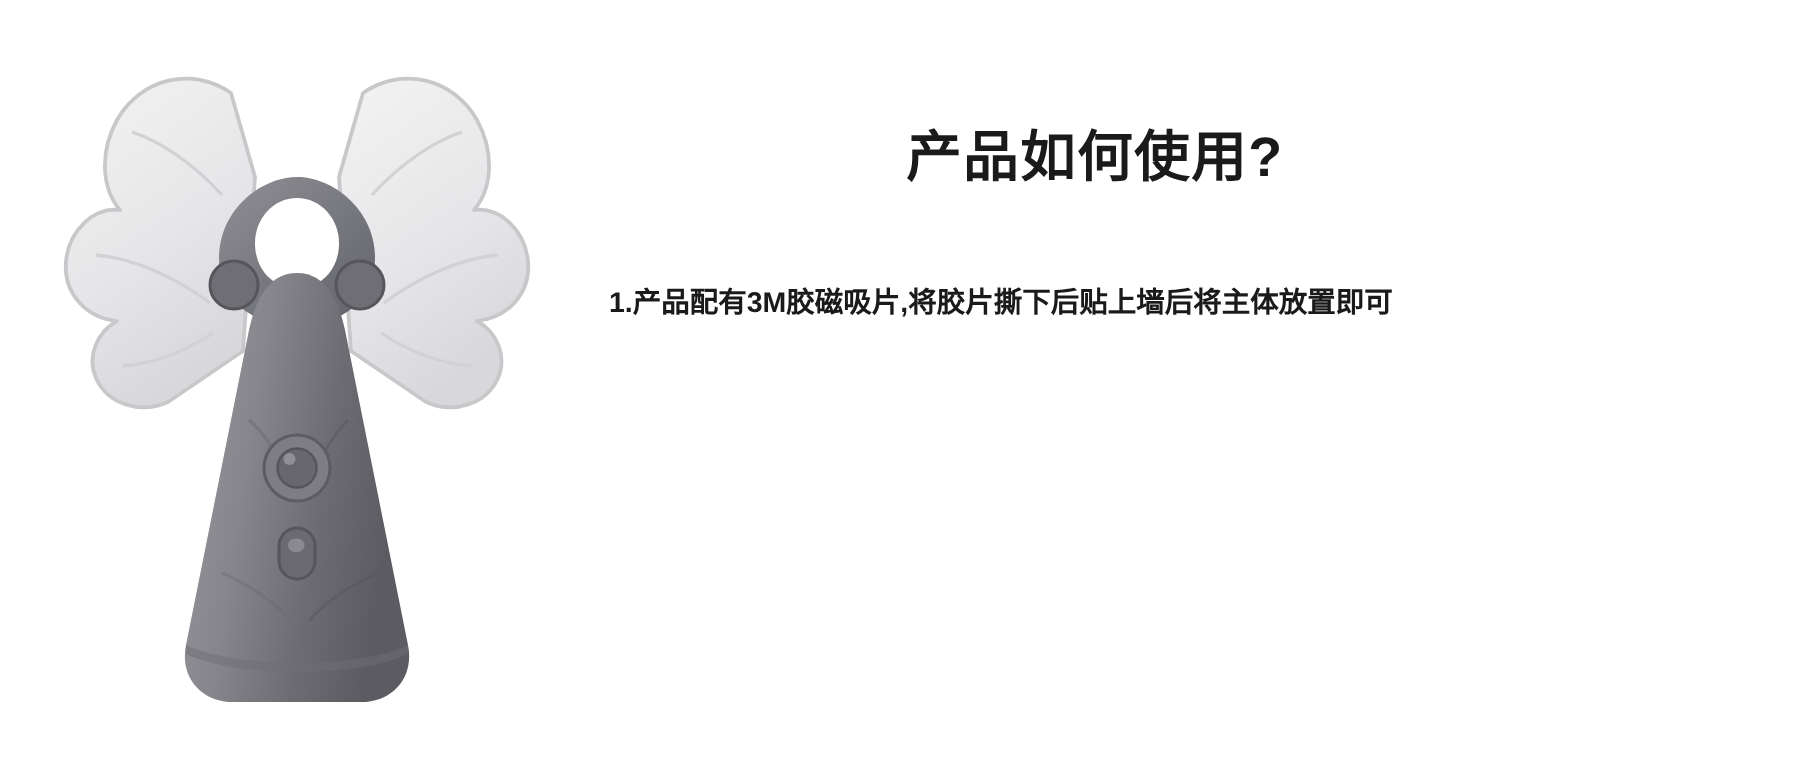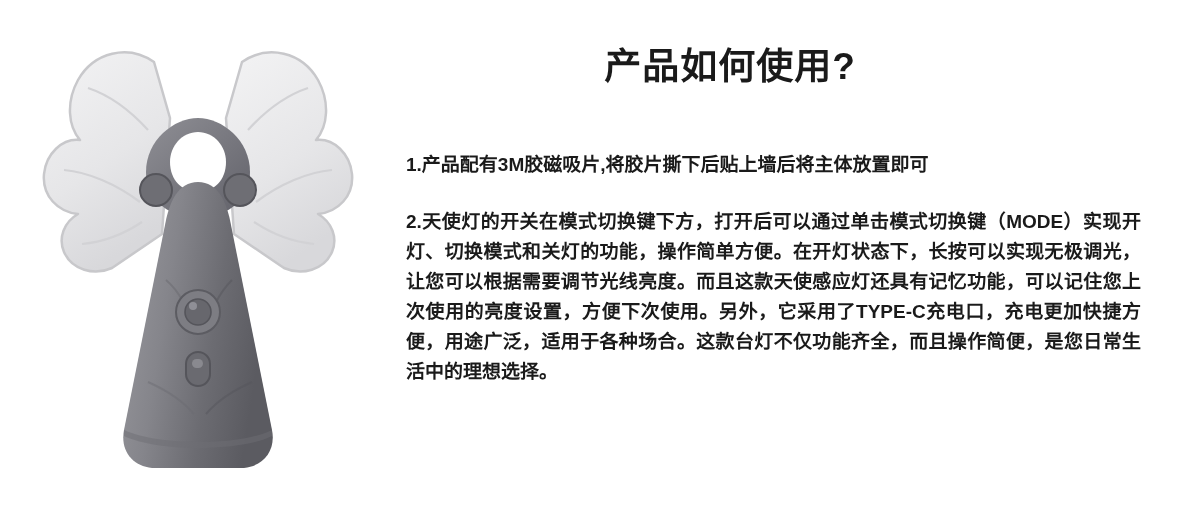--- a/index.html
+++ b/index.html
@@ -42,20 +42,21 @@
     width: 100%;
     height: 100%;
   }
 
   
   .content-pane {
     position: relative;
     flex: 1 1 auto;
     height: 390px;
     padding: 0;
+    margin-top: 38px;
   }
   .doc-title {
     margin: 0;
     padding: 36px 0 0 0;
     text-align: center;
     font-size: 37px;
     font-weight: bold;
     letter-spacing: 1px;
     color: #1a1a1a;
     width: 660px;
@@ -165,16 +166,15 @@
           <rect x="158" y="330" width="24" height="34" rx="12" fill="#6a6a70" stroke="#55555b" stroke-width="2"></rect>
           <rect x="164" y="337" width="11" height="9" rx="4.5" fill="#8e8e94" opacity="0.85"></rect>
         </g>
       </svg>
     </div>
   </div>
 
   <div class="content-pane">
     <h1 class="doc-title">产品如何使用?</h1>
     <p class="para para-1">1.产品配有3M胶磁吸片,将胶片撕下后贴上墙后将主体放置即可</p>
-    <p class="para para-2">2.天使灯的开关在模式切换键下方，打开后可以通过单击模式切换键（MODE）实现开灯、切换模式和关灯的功能，操作简单方便。在开灯状态下，长按可以实现无极调光，让您可以根据需要调节光线亮度。而且这款天使感应灯还具有记忆功能，可以记住您上次使用的亮度设置，方便下次使用。另外，它采用了TYPE-C充电口，充电更加快捷方便，用途广泛，适用于各种场合。这款台灯不仅功能齐全，而且操作简便，是您日常生活中的理想选择。</p>
   </div>
 
 </div>
 
 </body></html>

